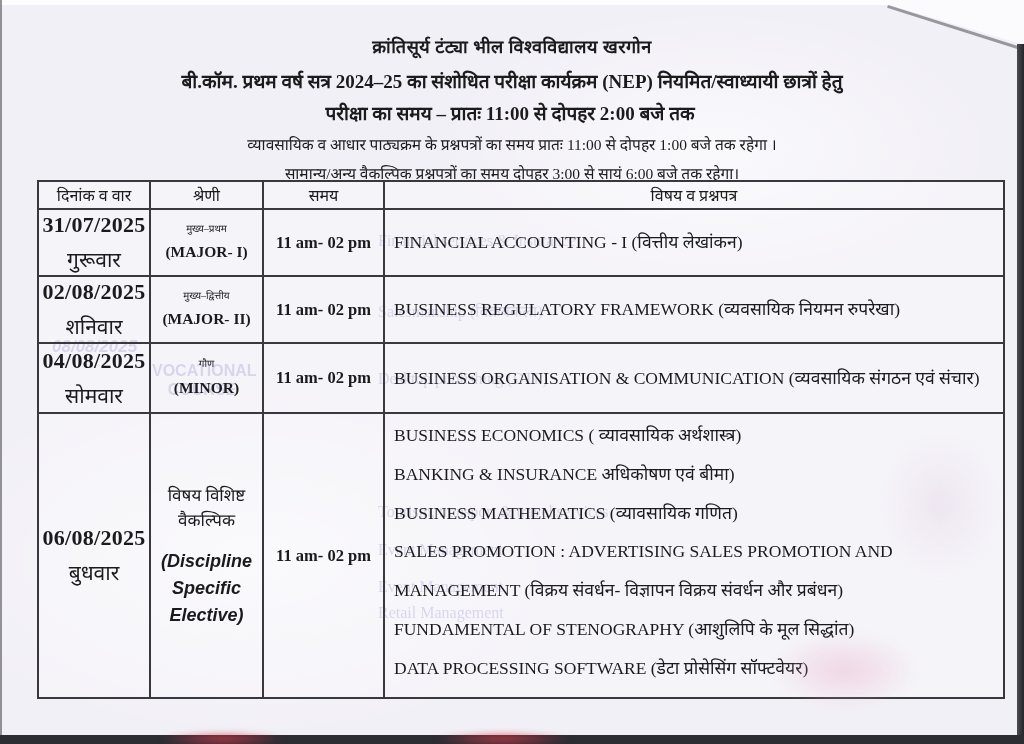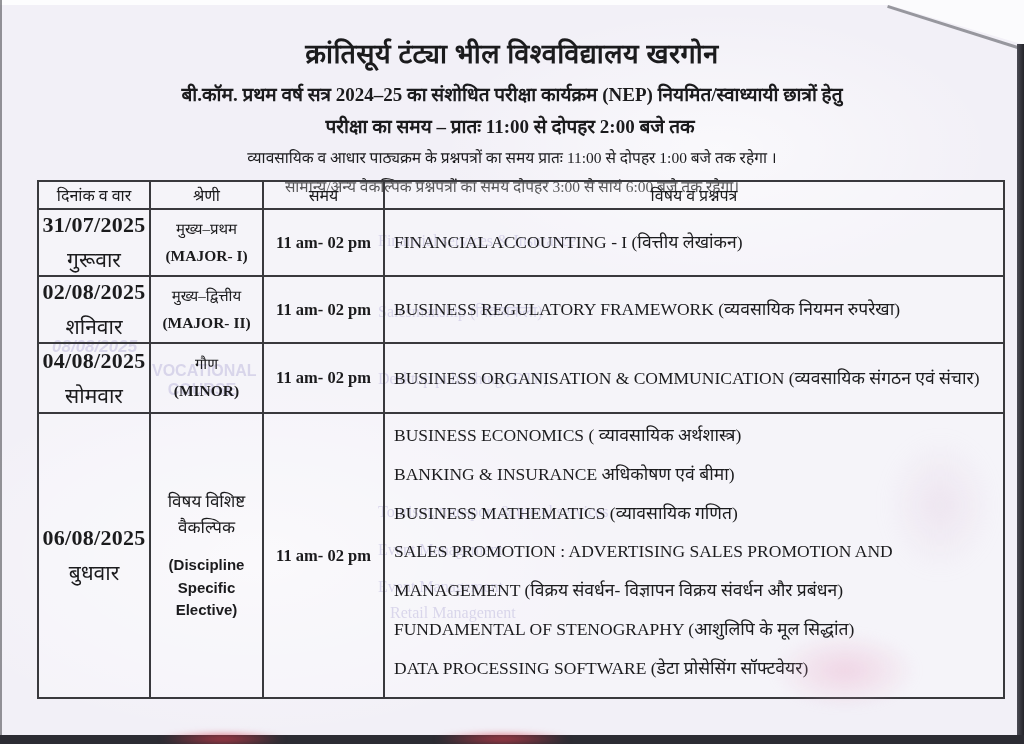--- a/index.html
+++ b/index.html
@@ -9,45 +9,45 @@
     background:
       radial-gradient(ellipse 400px 200px at 70% 20%, rgba(255,255,255,.6), transparent 70%),
       radial-gradient(ellipse 500px 260px at 25% 75%, rgba(255,255,255,.5), transparent 70%),
       #f2f0f7;
     overflow:hidden;
     font-family:"Liberation Serif","DejaVu Serif",serif;
     color:#1b1b1d;
   }
   
   .doc-header{position:absolute;top:34px;left:0;width:100%;text-align:center;}
-  .doc-title{margin:0;font-size:27px;font-weight:700;letter-spacing:.5px;}
+  .doc-title{margin:0;font-size:18px;font-weight:700;letter-spacing:.5px;}
   .doc-sub{margin:10px 0 0 0;font-size:19px;font-weight:700;}
   .doc-sub2{margin:6px 4px 0 0;font-size:19px;font-weight:700;}
   .doc-note{margin:7px 0 0 0;font-size:15.5px;font-weight:500;}
   
   table.sched{
     position:absolute;left:37px;top:180px;width:958px;
     border-collapse:collapse;table-layout:fixed;
     background:rgba(255,255,255,.25);
   }
   table.sched th, table.sched td{
     border:2px solid #39393d;
     padding:2px 0;
     vertical-align:middle;
   }
   th.h-date{width:110px;} th.h-cat{width:111px;} th.h-time{width:119px;} th.h-subj{width:618px;}
   table.sched thead th{height:22px;font-weight:500;font-size:16px;text-align:center;}
   .c-date{text-align:center;}
   .date-txt{font-size:22px;font-weight:700;letter-spacing:.3px;}
   .day-txt{font-size:21px;font-weight:500;margin-top:7px;}
   .c-cat{text-align:center;}
-  .cat-hi{font-size:15px;font-weight:500;line-height:1.25;}
+  .cat-hi{font-size:10px;font-weight:500;line-height:1.25;}
   .cat-en{font-size:15.5px;font-weight:700;line-height:1.2;margin-top:8px;}
   .row-dse .cat-hi{font-size:17px;line-height:1.5;}
-  .row-dse .cat-en{font-family:"Liberation Sans","DejaVu Sans",sans-serif;font-size:15px;line-height:1.5;margin-top:14px;}
+  .row-dse .cat-en{font-family:"Liberation Sans","DejaVu Sans",sans-serif;font-size:18px;line-height:1.5;margin-top:14px;font-style:italic;}
   .c-time{text-align:center;font-size:16.5px;font-weight:700;}
   .c-subj{padding-left:9px !important;font-size:17.5px;}
   .subj-line{line-height:1.3;}
   .c-subj-multi{vertical-align:top !important;padding-top:10px !important;}
   .c-subj-multi .subj-line{margin:0 0 16px 0;min-height:22px;}
   
   .ghost{position:absolute;color:#8d85c4;opacity:.38;font-size:16px;white-space:nowrap;pointer-events:none;}
   .ghost-b{font-weight:700;font-family:"Liberation Sans","DejaVu Sans",sans-serif;text-align:center;}
   
   .edge-left{position:absolute;left:0;top:0;bottom:0;width:2px;background:#707076;opacity:.75;}
@@ -75,21 +75,21 @@
 
   <div class="ghost" style="left:378px;top:232px;">Financial services &amp; Insurance</div>
   <div class="ghost" style="left:378px;top:300px;">Salesmanship (विक्रयकला)</div>
   <div class="ghost ghost-b" style="left:52px;top:337px;font-size:17px;font-style:italic;">08/08/2025</div>
   <div class="ghost ghost-b" style="left:152px;top:362px;width:100px;">VOCATIONAL</div>
   <div class="ghost ghost-b" style="left:152px;top:381px;width:100px;">COURSE</div>
   <div class="ghost" style="left:378px;top:370px;">Desktop publishing (DTP)</div>
   <div class="ghost" style="left:378px;top:503px;">Tourism, transport &amp; travel services</div>
   <div class="ghost" style="left:378px;top:541px;">Event Management</div>
   <div class="ghost" style="left:378px;top:578px;">Event Management</div>
-  <div class="ghost" style="left:378px;top:604px;margin-left:12px;">Retail Management</div>
+  <div class="ghost" style="left:378px;top:604px;">Retail Management</div>
 
   <div class="doc-header">
     <h1 class="doc-title">क्रांतिसूर्य टंट्या भील विश्वविद्यालय खरगोन</h1>
     <p class="doc-sub">बी.कॉम. प्रथम वर्ष सत्र 2024–25 का संशोधित परीक्षा कार्यक्रम (NEP) नियमित/स्वाध्यायी छात्रों हेतु</p>
     <p class="doc-sub2">परीक्षा का समय – प्रातः 11:00 से दोपहर 2:00 बजे तक</p>
     <p class="doc-note">व्यावसायिक व आधार पाठ्यक्रम के प्रश्नपत्रों का समय प्रातः 11:00 से दोपहर 1:00 बजे तक रहेगा ।</p>
     <p class="doc-note">सामान्य/अन्य वैकल्पिक प्रश्नपत्रों का समय दोपहर 3:00 से सायं 6:00 बजे तक रहेगा।</p>
   </div>
 
   <table class="sched">

